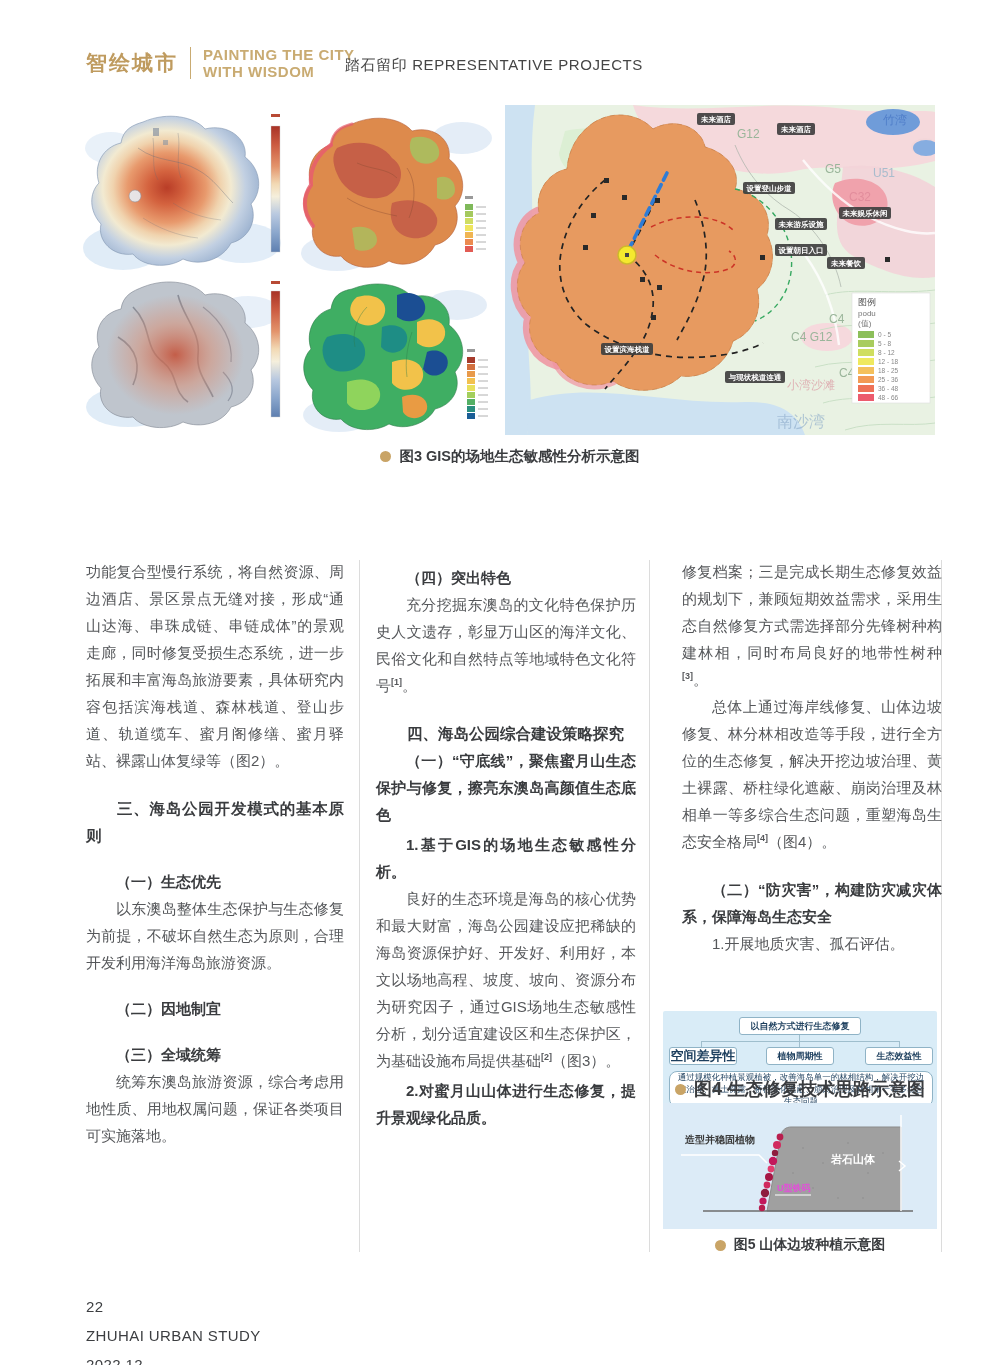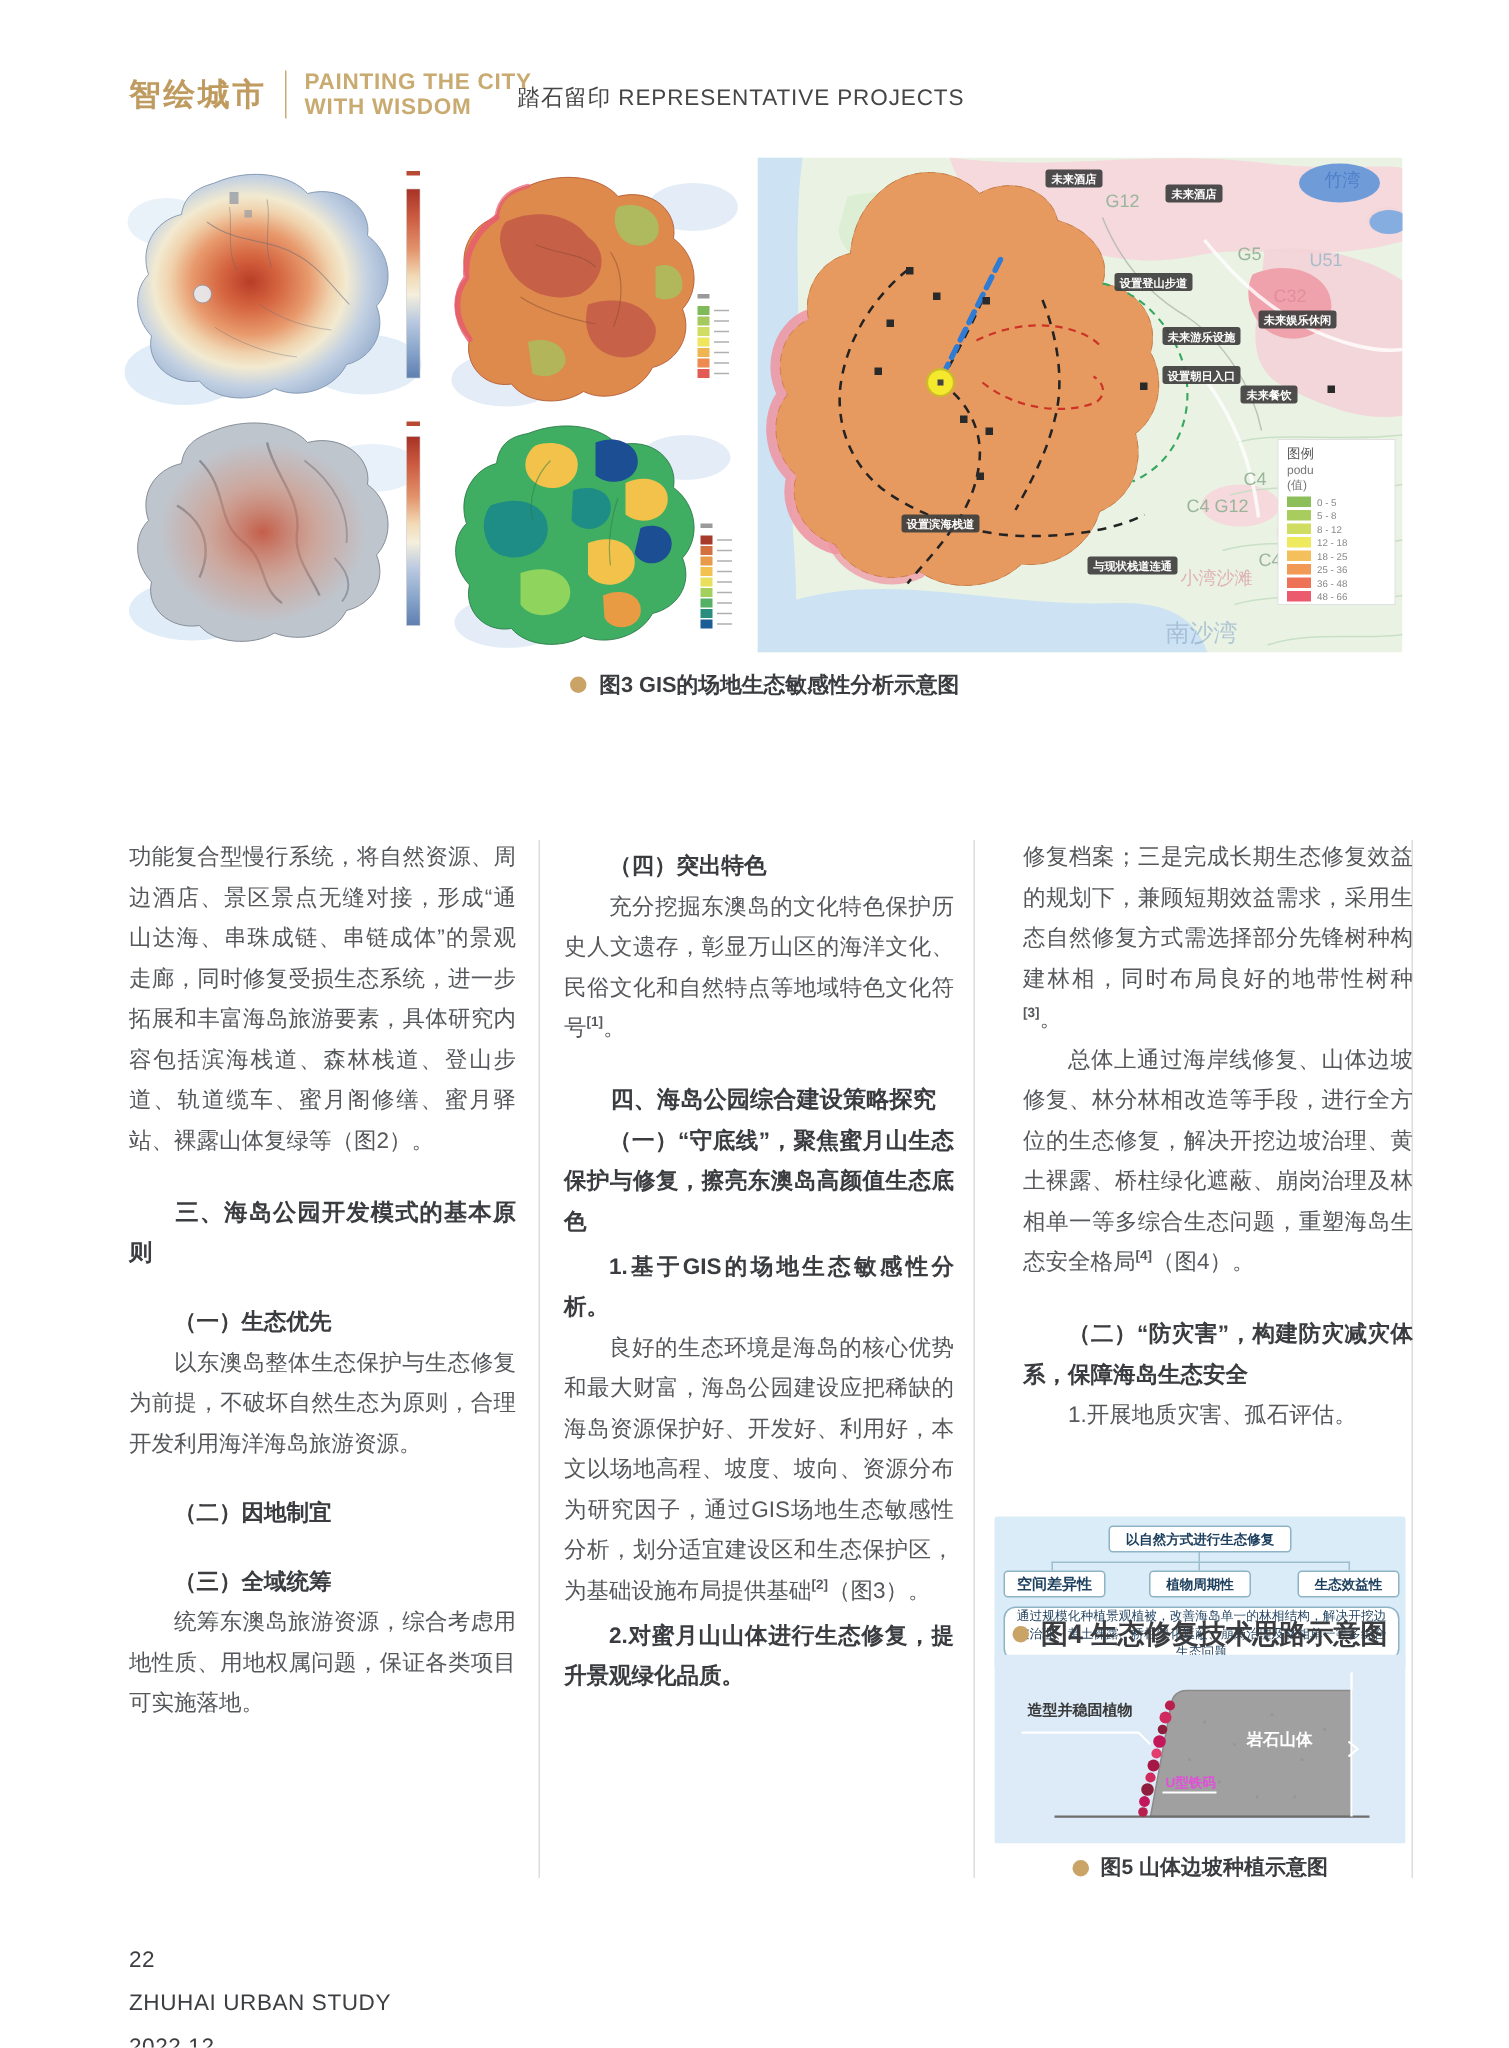--- a/index.html
+++ b/index.html
@@ -372,21 +372,21 @@
   <p class="body-p">1.开展地质灾害、孤石评估。</p>
 </div>
 
 <div class="abs" style="left:663px;top:967px;width:274px;height:102px;background:#d9ecf7;border-radius:2px;margin-top:44px;">
   <div class="f4-line" style="left:136px;top:22px;width:1px;height:8px;"></div>
   <div class="f4-line" style="left:38px;top:30px;width:199px;height:1px;"></div>
   <div class="f4-line" style="left:38px;top:30px;width:1px;height:6px;"></div>
   <div class="f4-line" style="left:136px;top:30px;width:1px;height:6px;"></div>
   <div class="f4-line" style="left:236px;top:30px;width:1px;height:6px;"></div>
   <div class="f4-box" style="left:76px;top:6px;width:120px;height:16px;font-size:9px;">以自然方式进行生态修复</div>
-  <div class="f4-box" style="left:6px;top:36px;width:66px;height:16px;font-size:10px;">空间差异性</div>
+  <div class="f4-box" style="left:6px;top:36px;width:66px;height:16px;font-size:13px;">空间差异性</div>
   <div class="f4-box" style="left:103px;top:36px;width:66px;height:16px;font-size:9px;">植物周期性</div>
   <div class="f4-box" style="left:202px;top:36px;width:66px;height:16px;font-size:9px;">生态效益性</div>
   <div class="f4-bottom" style="left:6px;top:60px;width:250px;height:30px;">通过规模化种植景观植被，改善海岛单一的林相结构，解决开挖边坡治理、黄土裸露、桥柱绿化遮蔽、崩岗治理及林相单一等多综合生态问题</div>
 </div>
 <div class="abs fig-cap" style="left:663px;top:1077px;width:274px;font-size:18px;">
   <span class="cap-dot"></span>
   <span>图4 生态修复技术思路示意图</span>
 </div>
 
 <svg class="abs" style="left:663px;top:1103px;" width="274" height="126" viewBox="0 0 274 126">

